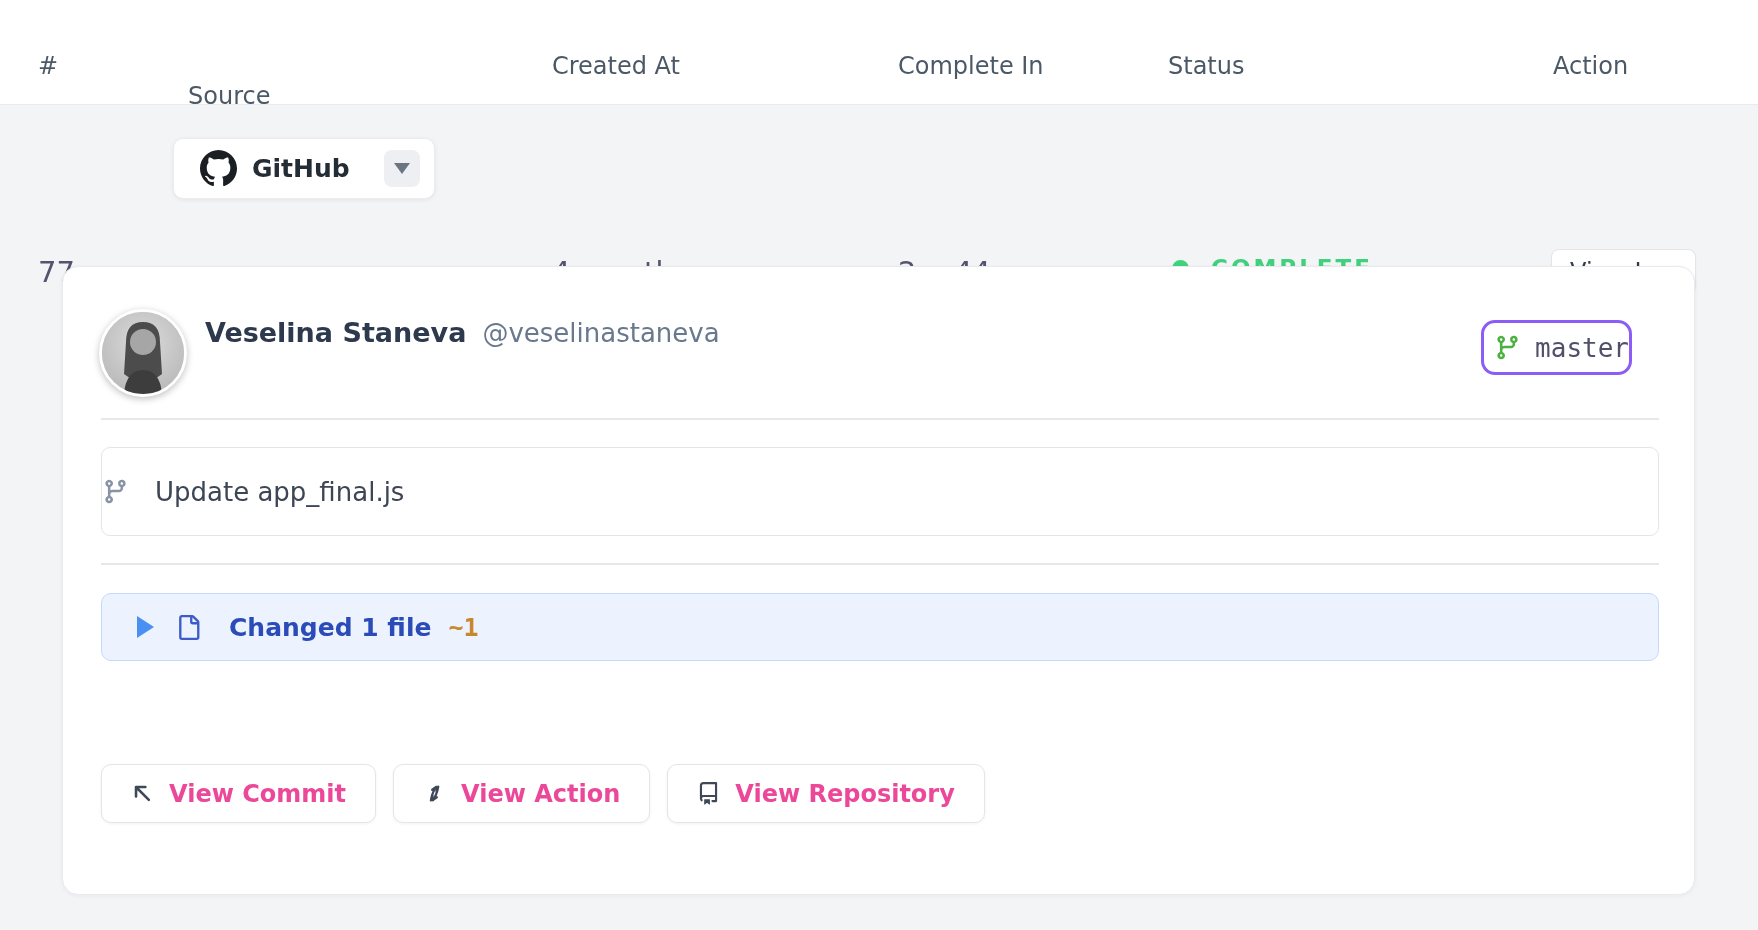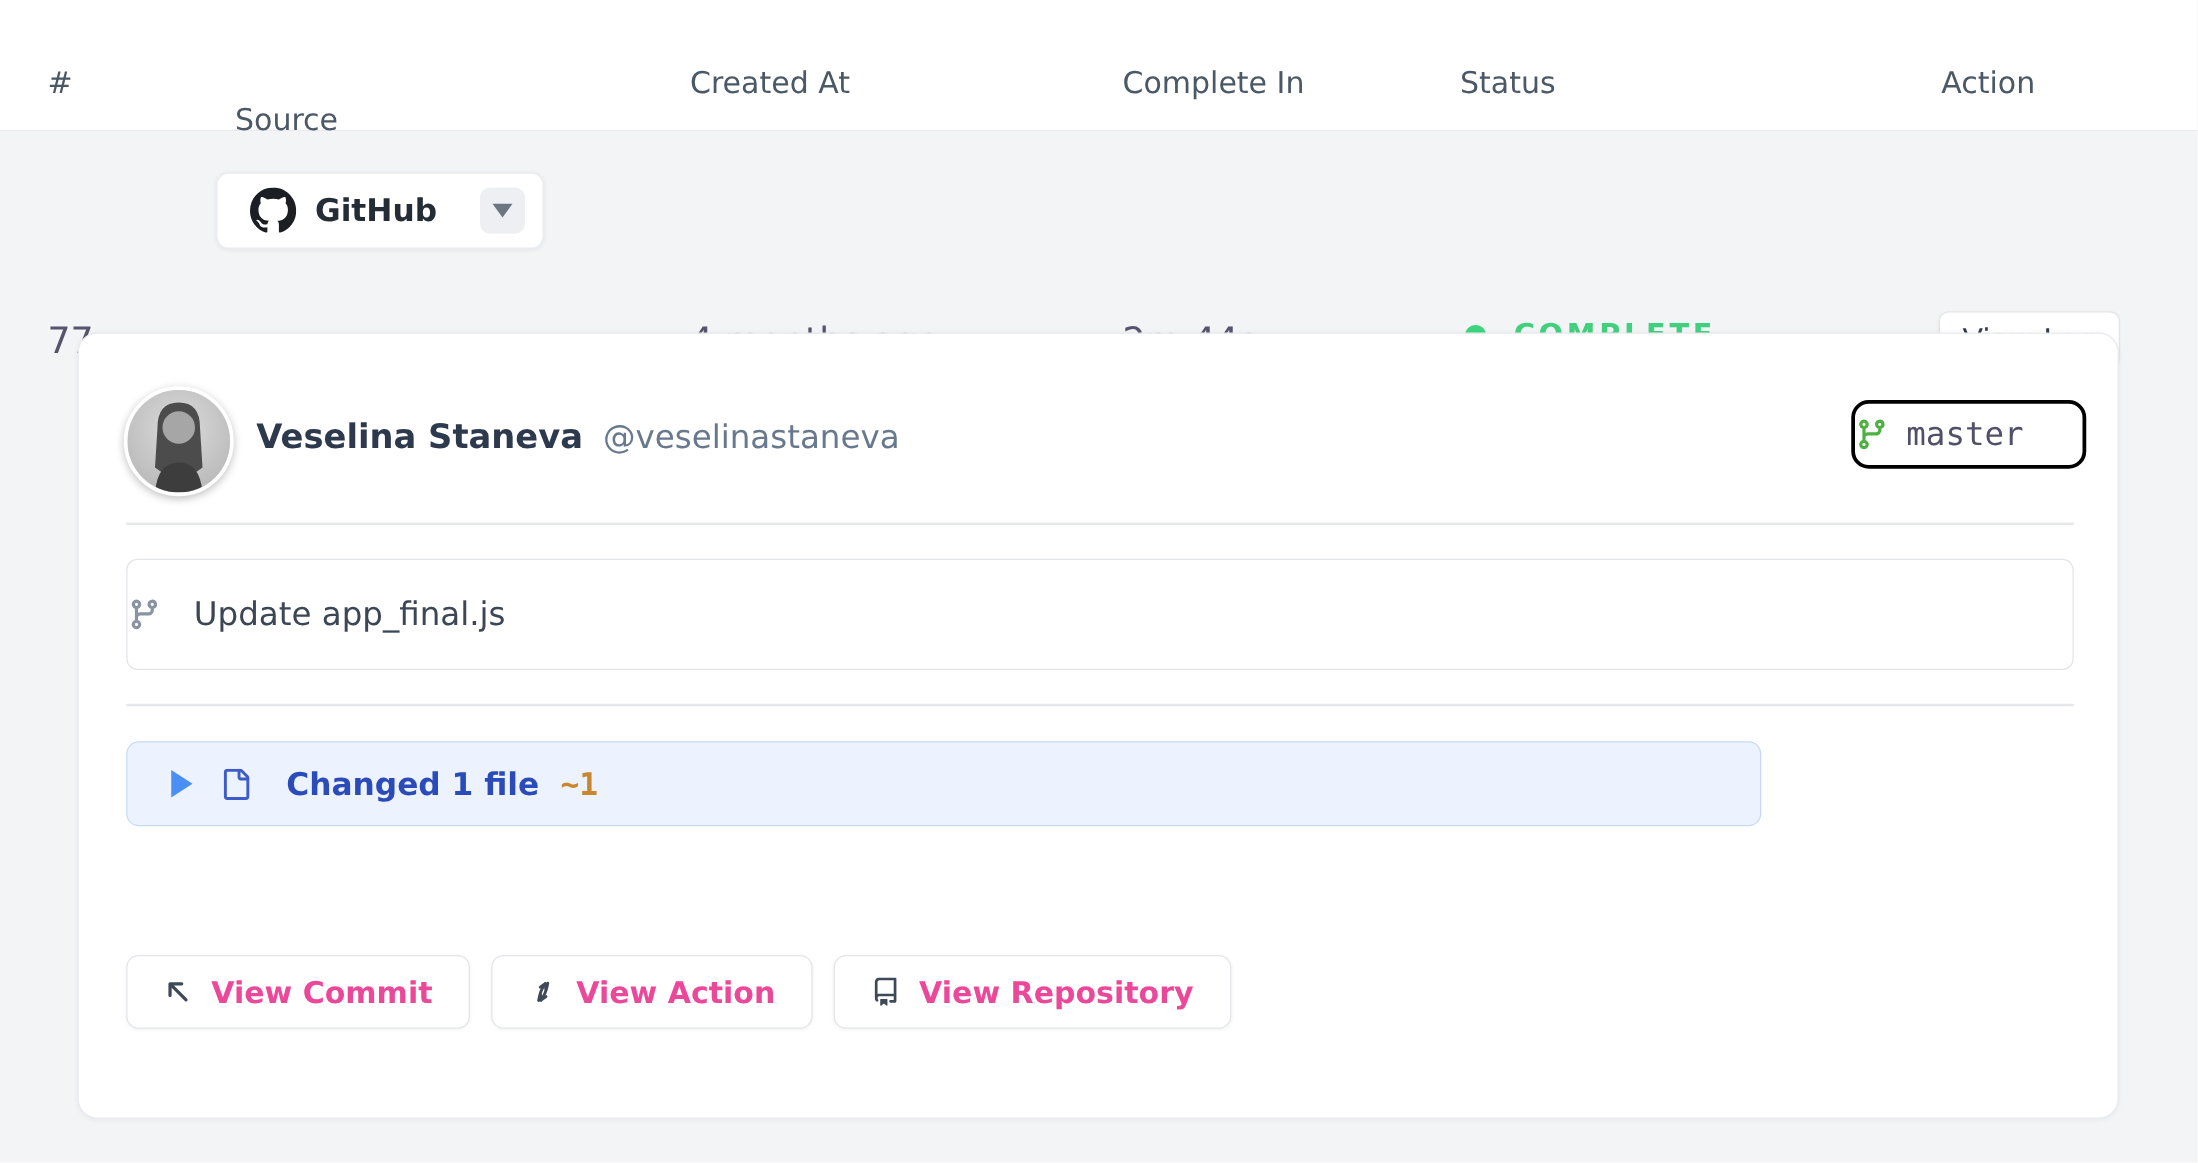--- a/index.html
+++ b/index.html
@@ -59,44 +59,44 @@
     background:#ffffff; border:1px solid #e9eaee; border-radius:16px;
     box-shadow:0 1px 4px rgba(20,30,50,.05);
   }
 
   .avatar {
     position:absolute; left:36px; top:42px; width:88px; height:88px; border-radius:50%;
     border:3px solid #fff; box-shadow:0 2px 7px rgba(0,0,0,.25); overflow:hidden; background:#cfcfcf;
   }
   .avatar svg { display:block; }
 
-  .author-line { position:absolute; left:142px; top:50px; display:flex; align-items:baseline;margin-top:17px; }
+  .author-line { position:absolute; left:142px; top:50px; display:flex; align-items:baseline; }
   .author-name { font-size:27px; font-weight:bold; color:#2d3a4e; }
   .author-handle { margin-left:16px; font-size:26px; font-weight:500; color:#69798d; }
   .author-email { position:absolute; left:142px; top:92px; font-size:24px; color:#6b7280; }
 
   .branch-badge {
-    position:absolute; left:1418px; top:53px; width:188px; height:55px;
-    border:3px solid #000000; border-radius:14px; background:#fff;
-    display:flex; align-items:center; justify-content:flex-start; gap:14px;
+    position:absolute; left:1418px; top:53px; width:151px; height:55px;
+    border:3px solid #8b5cf6; border-radius:14px; background:#fff;
+    display:flex; align-items:center; justify-content:flex-end; gap:14px;
   }
   .branch-badge .branch-label { font-family:"DejaVu Sans Mono","Liberation Mono",monospace; font-size:26px; color:#50506b; }
 
   .divider { position:absolute; left:38px; width:1558px; height:2px; background:#e5e7ea; }
   .divider-1 { top:151px; } .divider-2 { top:296px; }
 
   .commit-box {
     position:absolute; left:38px; top:180px; width:1558px; height:89px;
     border:1px solid #e3e5e9; border-radius:9px; background:#fff;
     display:flex; align-items:center; 
   }
   .commit-msg { margin-left:26px; font-size:26px; color:#3d4654; }
 
   .changes-bar {
-    position:absolute; left:38px; top:326px; width:1308px; height:68px;
+    position:absolute; left:38px; top:326px; width:1558px; height:68px;
     background:#edf3fe; border:1px solid #c5daf8; border-radius:10px;
     display:flex; align-items:center; padding-left:35px; cursor:pointer;
   }
   .play { width:0; height:0; border-top:11px solid transparent; border-bottom:11px solid transparent; border-left:17px solid #4a90f4; }
   .changes-bar .file-icon { margin-left:22px; }
   .changes-label { margin-left:28px; font-size:25px; font-weight:bold; color:#2b4cb8; }
   .changes-count { margin-left:17px; font-size:25px; font-weight:bold; color:#c8862f; font-family:"DejaVu Sans Mono","Liberation Mono",monospace; }
 
   .commit-info {
     position:absolute; left:38px; top:400px; width:1558px; height:72px;

